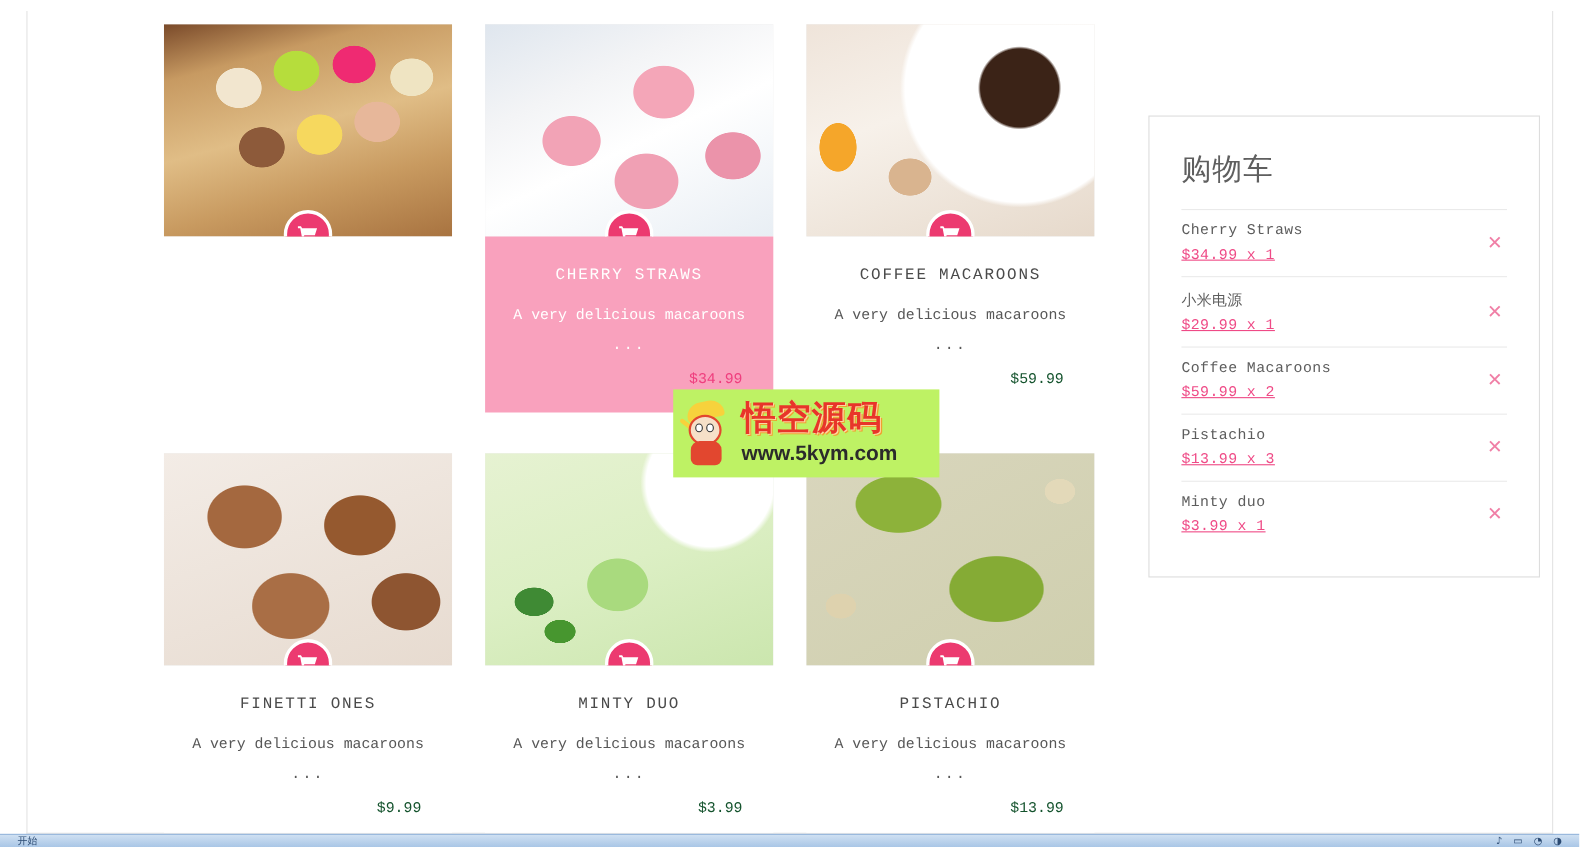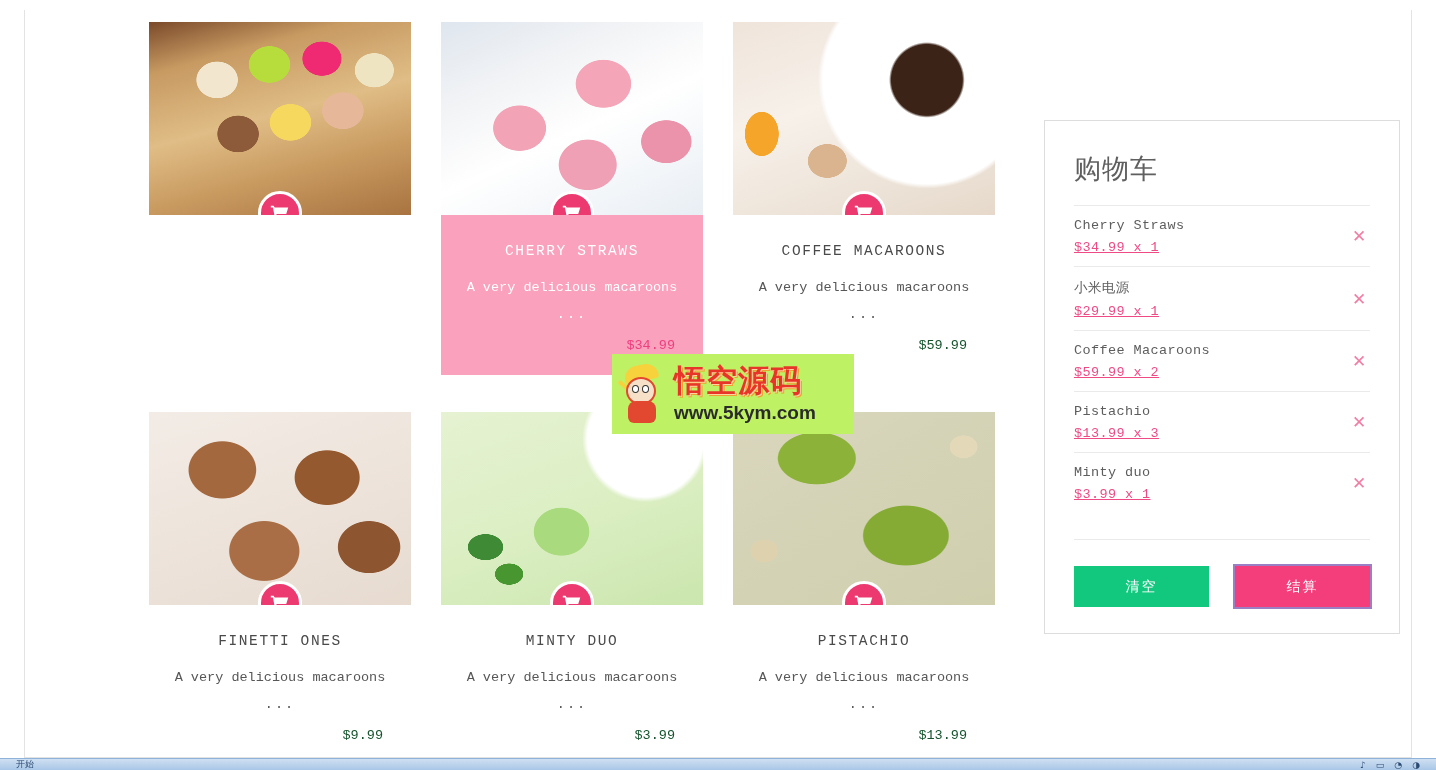--- a/index.html
+++ b/index.html
@@ -173,21 +173,21 @@
     justify-content: center;
     cursor: pointer;
     z-index: 5;
   }
   .cart-btn svg { width: 22px; height: 22px; display: block; }
 
   
   #cart {
     position: absolute;
     left: 1019px;
-    top: 110px;
+    top: 95px;
     width: 356px;
     background: #ffffff;
     border: 1px solid #dddddd;
     padding: 30px 29px 26px;
   }
   #cart-title {
     font-family: "DejaVu Sans", "Liberation Sans", sans-serif;
     font-size: 27px;
     color: #5f5f5f;
     font-weight: 400;
@@ -499,24 +499,20 @@
         <div class="cart-row">
           <div class="cart-info">
             <div class="cart-name">Minty duo</div>
             <div class="cart-sub">$3.99 x 1</div>
           </div>
           <div class="remove-x">✕</div>
         </div>
 
       </div>
 
-      <div id="cart-actions">
-        <button class="btn" id="btn-clear">清空</button>
-        <button class="btn" id="btn-checkout">结算</button>
-      </div>
     </div>
 
     <div id="watermark">
       <div id="wm-mascot">
         <div class="stick"></div>
         <div class="hat"></div>
         <div class="face"></div>
         <div class="eye-l"></div>
         <div class="eye-r"></div>
         <div class="body"></div>

